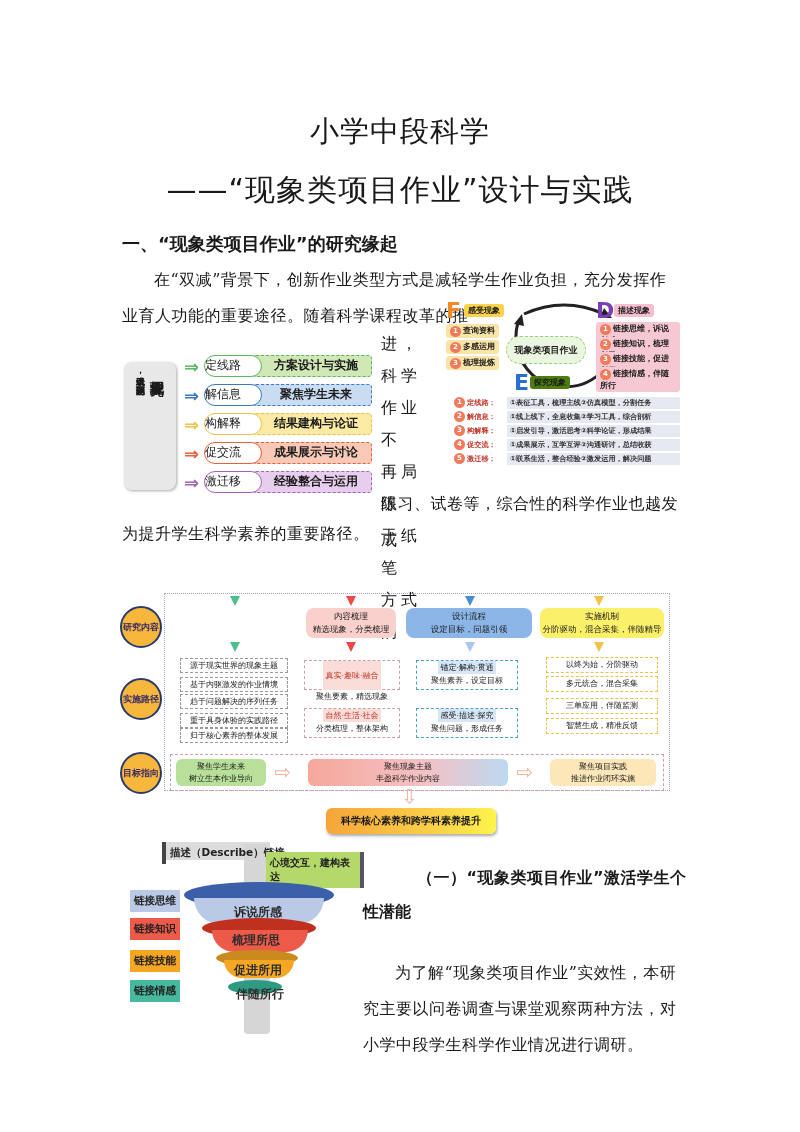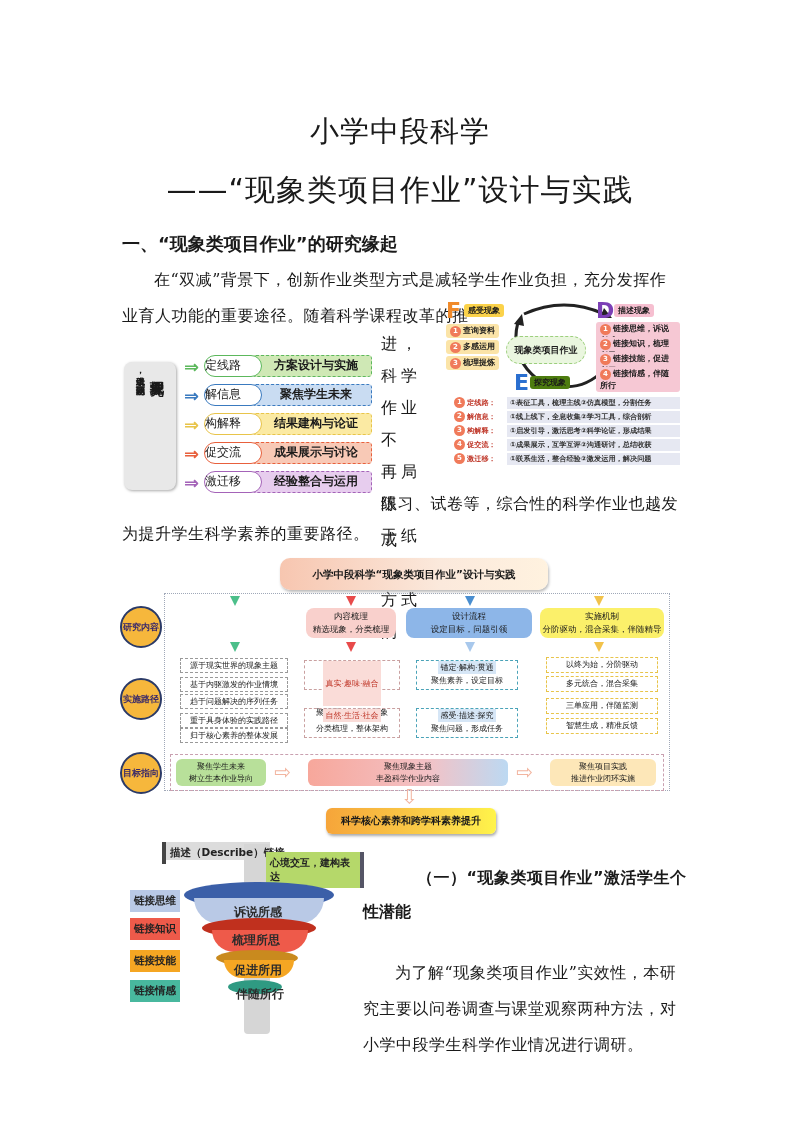--- a/index.html
+++ b/index.html
@@ -162,21 +162,20 @@
       <span class="v">①成果展示，互学互评②沟通研讨，总结收获</span>
     </div>
   <div class="strip" style="top:154px">
       <span class="num">5</span>
       <span class="k">激迁移：</span>
       <span class="v">①联系生活，整合经验②激发运用，解决问题</span>
     </div>
 </div>
 
 <div class="abs fig3">
-  <div class="topbanner">小学中段科学“现象类项目作业”设计与实践</div>
   <div class="outer-dash"></div>
 
   <div class="badge" style="top:50px">研究内容</div>
   <div class="badge" style="top:122px">实施路径</div>
   <div class="badge" style="top:196px">目标指向</div>
 
   <div class="arrowdown" style="left:110px;top:40px;border-top:10px solid #4cbf8a"></div>
   <div class="arrowdown" style="left:110px;top:86px;border-top:10px solid #4cbf8a"></div>
   <div class="dbox" style="left:60px;top:102px;width:108px;height:15px;border-color:#999">源于现实世界的现象主题</div>
   <div class="dbox" style="left:60px;top:121px;width:108px;height:15px;border-color:#999">基于内驱激发的作业情境</div>
@@ -184,21 +183,21 @@
   <div class="dbox" style="left:60px;top:157px;width:108px;height:15px;border-color:#999">重于具身体验的实践路径</div>
   <div class="dbox" style="left:60px;top:172px;width:108px;height:15px;border-color:#999">归于核心素养的整体发展</div>
 
   <div class="arrowdown" style="left:226px;top:40px;border-top:10px solid #e84a4a"></div>
   <div class="colhead" style="left:186px;width:90px;background:#f9d0cc">
     <div>内容梳理</div>
     <div>精选现象，分类梳理</div>
   </div>
   <div class="arrowdown" style="left:226px;top:86px;border-top:10px solid #e84a4a"></div>
   <div class="dbox" style="left:184px;top:104px;width:96px;height:30px;border-color:#c9a0a0">
-    <div style="color:#c0392b;background:#fadcd8;display:inline-block;padding:16px 2px">真实·趣味·融合</div>
+    <div style="color:#c0392b;background:#fadcd8;display:inline-block;padding:8px 2px">真实·趣味·融合</div>
     <div>聚焦要素，精选现象</div>
   </div>
   <div class="dbox" style="left:184px;top:152px;width:96px;height:30px;border-color:#c9a0a0">
     <div style="color:#c0392b;background:#fadcd8;display:inline-block;padding:0 2px">自然·生活·社会</div>
     <div>分类梳理，整体架构</div>
   </div>
 
   <div class="arrowdown" style="left:345px;top:40px;border-top:10px solid #4a8ed0"></div>
   <div class="colhead" style="left:286px;width:126px;background:#8db6e8">
     <div>设计流程</div>

